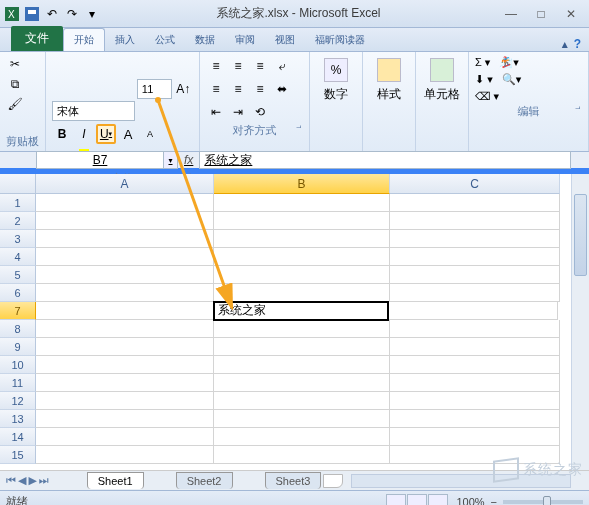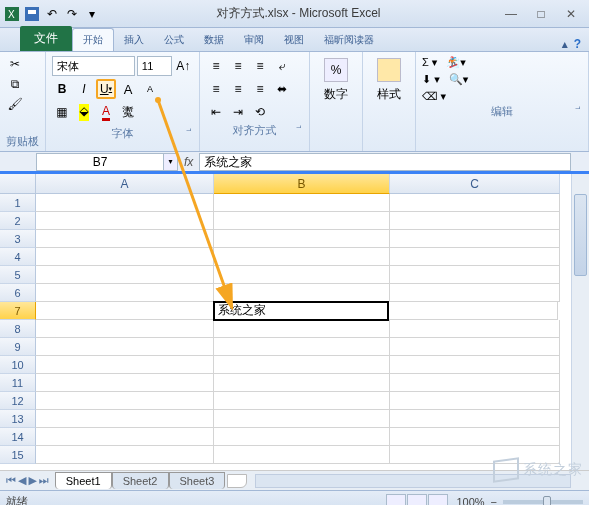--- a/index.html
+++ b/index.html
@@ -7,21 +7,21 @@
 
 
 .titlebar { height: 28px; background: linear-gradient(#e4ecf7,#d3e0f0); display: flex; align-items: center; border-bottom: 1px solid #a3b8d6; }
 .qat { display: flex; align-items: center; gap: 4px; padding: 0 4px; }
 .qat-icon { width: 16px; height: 16px; display: flex; align-items: center; justify-content: center; }
 .title-text { flex: 1; text-align: center; color: #3b3b3b; font-size: 12px; }
 .win-ctrl { display: flex; gap: 14px; padding: 0 10px; color: #555; }
 .win-btn { width: 16px; height: 16px; display: flex; align-items: center; justify-content: center; cursor: default; }
 
 
-.ribbon-tabs { height: 24px; background: linear-gradient(#e4ecf7,#d3e0f0); display: flex; align-items: flex-end; padding-left: 20px; border-bottom: 1px solid #a3b8d6; }
+.ribbon-tabs { height: 24px; background: linear-gradient(#e4ecf7,#d3e0f0); display: flex; align-items: flex-end; padding-left: 11px; border-bottom: 1px solid #a3b8d6; }
 .file-tab { background: #217346; color: #fff; padding: 4px 14px; font-size: 12px; border-radius: 2px 2px 0 0; }
 .rtab { padding: 4px 10px; color: #3b5e90; font-size: 10px; cursor: default; }
 .rtab.active { background: #f5f9fe; border: 1px solid #a3b8d6; border-bottom: none; border-radius: 3px 3px 0 0; }
 .rtab-spacer { flex: 1; }
 .help-icons { display: flex; gap: 6px; padding: 0 8px; color: #3b5e90; }
 
 
 .ribbon { height: 100px; background: linear-gradient(#f5f9fe,#e1ebf7); border-bottom: 1px solid #a3b8d6; display: flex; }
 .group { border-right: 1px solid #c5d4e8; padding: 4px 6px 2px; display: flex; flex-direction: column; }
 .group-content { flex: 1; display: flex; gap: 4px; }
@@ -31,41 +31,41 @@
 
 .paste-big { width: 36px; display: flex; flex-direction: column; align-items: center; gap: 2px; }
 .paste-icon { width: 28px; height: 32px; background: linear-gradient(#f9e7b8,#e8c77a); border: 1px solid #c9a552; border-radius: 2px; position: relative; }
 .paste-icon::before { content: ""; position: absolute; top: 2px; left: 6px; width: 14px; height: 6px; background: #888; border-radius: 2px; }
 .mini-col { display: flex; flex-direction: column; gap: 4px; }
 .mini-btn { width: 18px; height: 16px; display: flex; align-items: center; justify-content: center; }
 
 
 .font-row { display: flex; gap: 2px; margin-bottom: 3px; align-items: center; }
 .combo { height: 20px; border: 1px solid #abc; background: #fff; display: flex; align-items: center; padding: 0 4px; font-size: 11px; }
-.combo.font-name { width: 86px; }
+.combo.font-name { width: 86px; margin-top: 45px; }
 .combo.font-size { width: 36px; }
 .sq-btn { width: 20px; height: 20px; border: 1px solid transparent; display: flex; align-items: center; justify-content: center; font-size: 12px; }
 .sq-btn.hl { border: 2px solid #f5a623; background: #fff4d9; border-radius: 2px; }
 .bold { font-weight: bold; }
 .italic { font-style: italic; }
 .underline { text-decoration: underline; }
 
 
 .align-col { display: flex; flex-direction: column; gap: 3px; }
 .align-row { display: flex; gap: 2px; }
 
 
 .big-btn { width: 40px; display: flex; flex-direction: column; align-items: center; justify-content: center; gap: 4px; padding: 2px; }
 .big-btn-icon { width: 24px; height: 24px; border: 1px solid #bbc; background: #eef; }
 
 
 .edit-col { display: flex; flex-direction: column; gap: 4px; font-size: 11px; }
 
 
-.formula-bar { height: 22px; background: #e8eef7; border-bottom: 3px solid #3b82f6; display: flex; align-items: center; }
+.formula-bar { height: 22px; background: #e8eef7; border-bottom: 6px solid #3b82f6; display: flex; align-items: center; text-decoration: underline; }
 .name-box { width: 128px; height: 18px; background: #fff; border: 1px solid #abc; margin-left: 36px; text-align: center; font-size: 12px; line-height: 16px; }
 .name-drop { width: 14px; height: 18px; border: 1px solid #abc; border-left: none; background: #eef; display: flex; align-items: center; justify-content: center; font-size: 8px; }
 .fx { margin: 16px 6px; font-style: italic; color: #555; }
 .formula-input { flex: 1; height: 18px; background: #fff; border: 1px solid #abc; padding: 0 4px; font-size: 12px; line-height: 16px; margin-right: 18px; }
 
 
 .grid-area { position: relative; height: 296px; background: #fff; }
 .corner { position: absolute; top: 0; left: 0; width: 36px; height: 20px; background: linear-gradient(#f3f6fb,#e0e8f3); border-right: 1px solid #b8c8de; border-bottom: 1px solid #b8c8de; }
 .col-headers { position: absolute; top: 0; left: 36px; right: 18px; height: 20px; display: flex; }
 .col-h { background: linear-gradient(#f3f6fb,#e0e8f3); border-right: 1px solid #c9d6e8; border-bottom: 1px solid #b8c8de; text-align: center; line-height: 20px; font-size: 12px; color: #3b5e90; }
@@ -76,21 +76,21 @@
 .cells { position: absolute; top: 20px; left: 36px; right: 18px; bottom: 0; }
 .row { display: flex; height: 18px; }
 .cell { border-right: 1px solid #d4d4d4; border-bottom: 1px solid #d4d4d4; font-size: 12px; padding: 0 3px; line-height: 17px; overflow: hidden; }
 .cell.active { border: 2px solid #000; line-height: 14px; margin: -1px; position: relative; z-index: 2; }
 .vscroll { position: absolute; top: 0; right: 0; width: 18px; bottom: 0; background: #e8eef5; border-left: 1px solid #c9d6e8; }
 .vscroll::before { content:""; position:absolute; top:20px; left:2px; right:2px; height:80px; background: linear-gradient(#dbe5f1,#c3d3e8); border:1px solid #9fb7d4; border-radius:2px; }
 
 
 .sheet-bar { height: 20px; background: #e8eef5; border-top: 1px solid #ccc; display: flex; align-items: center; font-size: 11px; }
 .sheet-nav { display: flex; gap: 2px; padding: 0 6px; color: #5a7aa5; }
-.sheet-tab { padding: 2px 10px; background: #fff; border: 1px solid #999; border-bottom: none; border-radius: 0 0 4px 4px; margin-top: -1px; }
+.sheet-tab { padding: 2px 10px; background: #fff; border: 1px solid #999; border-bottom: none; border-radius: 0 0 4px 4px; margin-top: -1px; margin-left: 32px; }
 .sheet-tab.inactive { background: #dbe5f1; color: #555; }
 .new-sheet { width: 20px; height: 14px; background: #fff; border: 1px solid #bbb; border-radius: 0 0 6px 0; margin-left: 2px; position: relative; }
 .hscroll { flex: 1; height: 14px; margin: 0 18px 0 8px; background: #dbe5f1; border: 1px solid #c0cde0; }
 
 
 .status { height: 22px; background: linear-gradient(#e4ecf7,#d3e0f0); border-top: 1px solid #a3b8d6; display: flex; align-items: center; padding: 0 6px; font-size: 11px; color: #444; }
 .status-spacer { flex: 1; }
 .view-btns { display: flex; gap: 1px; margin-right: 8px; }
 .view-btn { width: 20px; height: 16px; border: 1px solid #abc; background: #eef; }
 .zoom { display: flex; align-items: center; gap: 6px; }
@@ -118,21 +118,21 @@
     <span class="qat-icon">
         <svg width="14" height="14">
           <rect width="14" height="14" fill="#3a6fb7"></rect>
           <rect x="3" y="3" width="8" height="4" fill="#fff"></rect>
         </svg>
       </span>
     <span class="qat-icon">↶</span>
     <span class="qat-icon">↷</span>
     <span class="qat-icon">▾</span>
   </div>
-  <div class="title-text">对齐方式.xlsx - Microsoft Excel</div>
+  <div class="title-text">系统之家.xlsx - Microsoft Excel</div>
   <div class="win-ctrl">
     <span class="win-btn">—</span>
     <span class="win-btn">□</span>
     <span class="win-btn">✕</span>
   </div>
 </div>
 
 <div class="ribbon-tabs">
   <div class="file-tab">文件</div>
   <div class="rtab active">开始</div>
@@ -221,20 +221,27 @@
   </div>
 
   <div class="group">
     <div class="big-btn">
       <div class="big-btn-icon" style="background:#ffe8a8"></div>
       <span>样式</span>
     </div>
     <div class="group-label" style="visibility:hidden">.</div>
   </div>
 
+  <div class="group">
+    <div class="big-btn">
+      <div class="big-btn-icon" style="background:#d8f0d8"></div>
+      <span>单元格</span>
+    </div>
+    <div class="group-label" style="visibility:hidden">.</div>
+  </div>
 
   <div class="group" style="flex:1">
     <div class="edit-col">
       <span>Σ ▾ &nbsp; 🏂▾</span>
       <span>⬇ ▾ &nbsp; 🔍▾</span>
       <span>⌫ ▾</span>
     </div>
     <div class="group-label">编辑</div>
   </div>
 </div>

